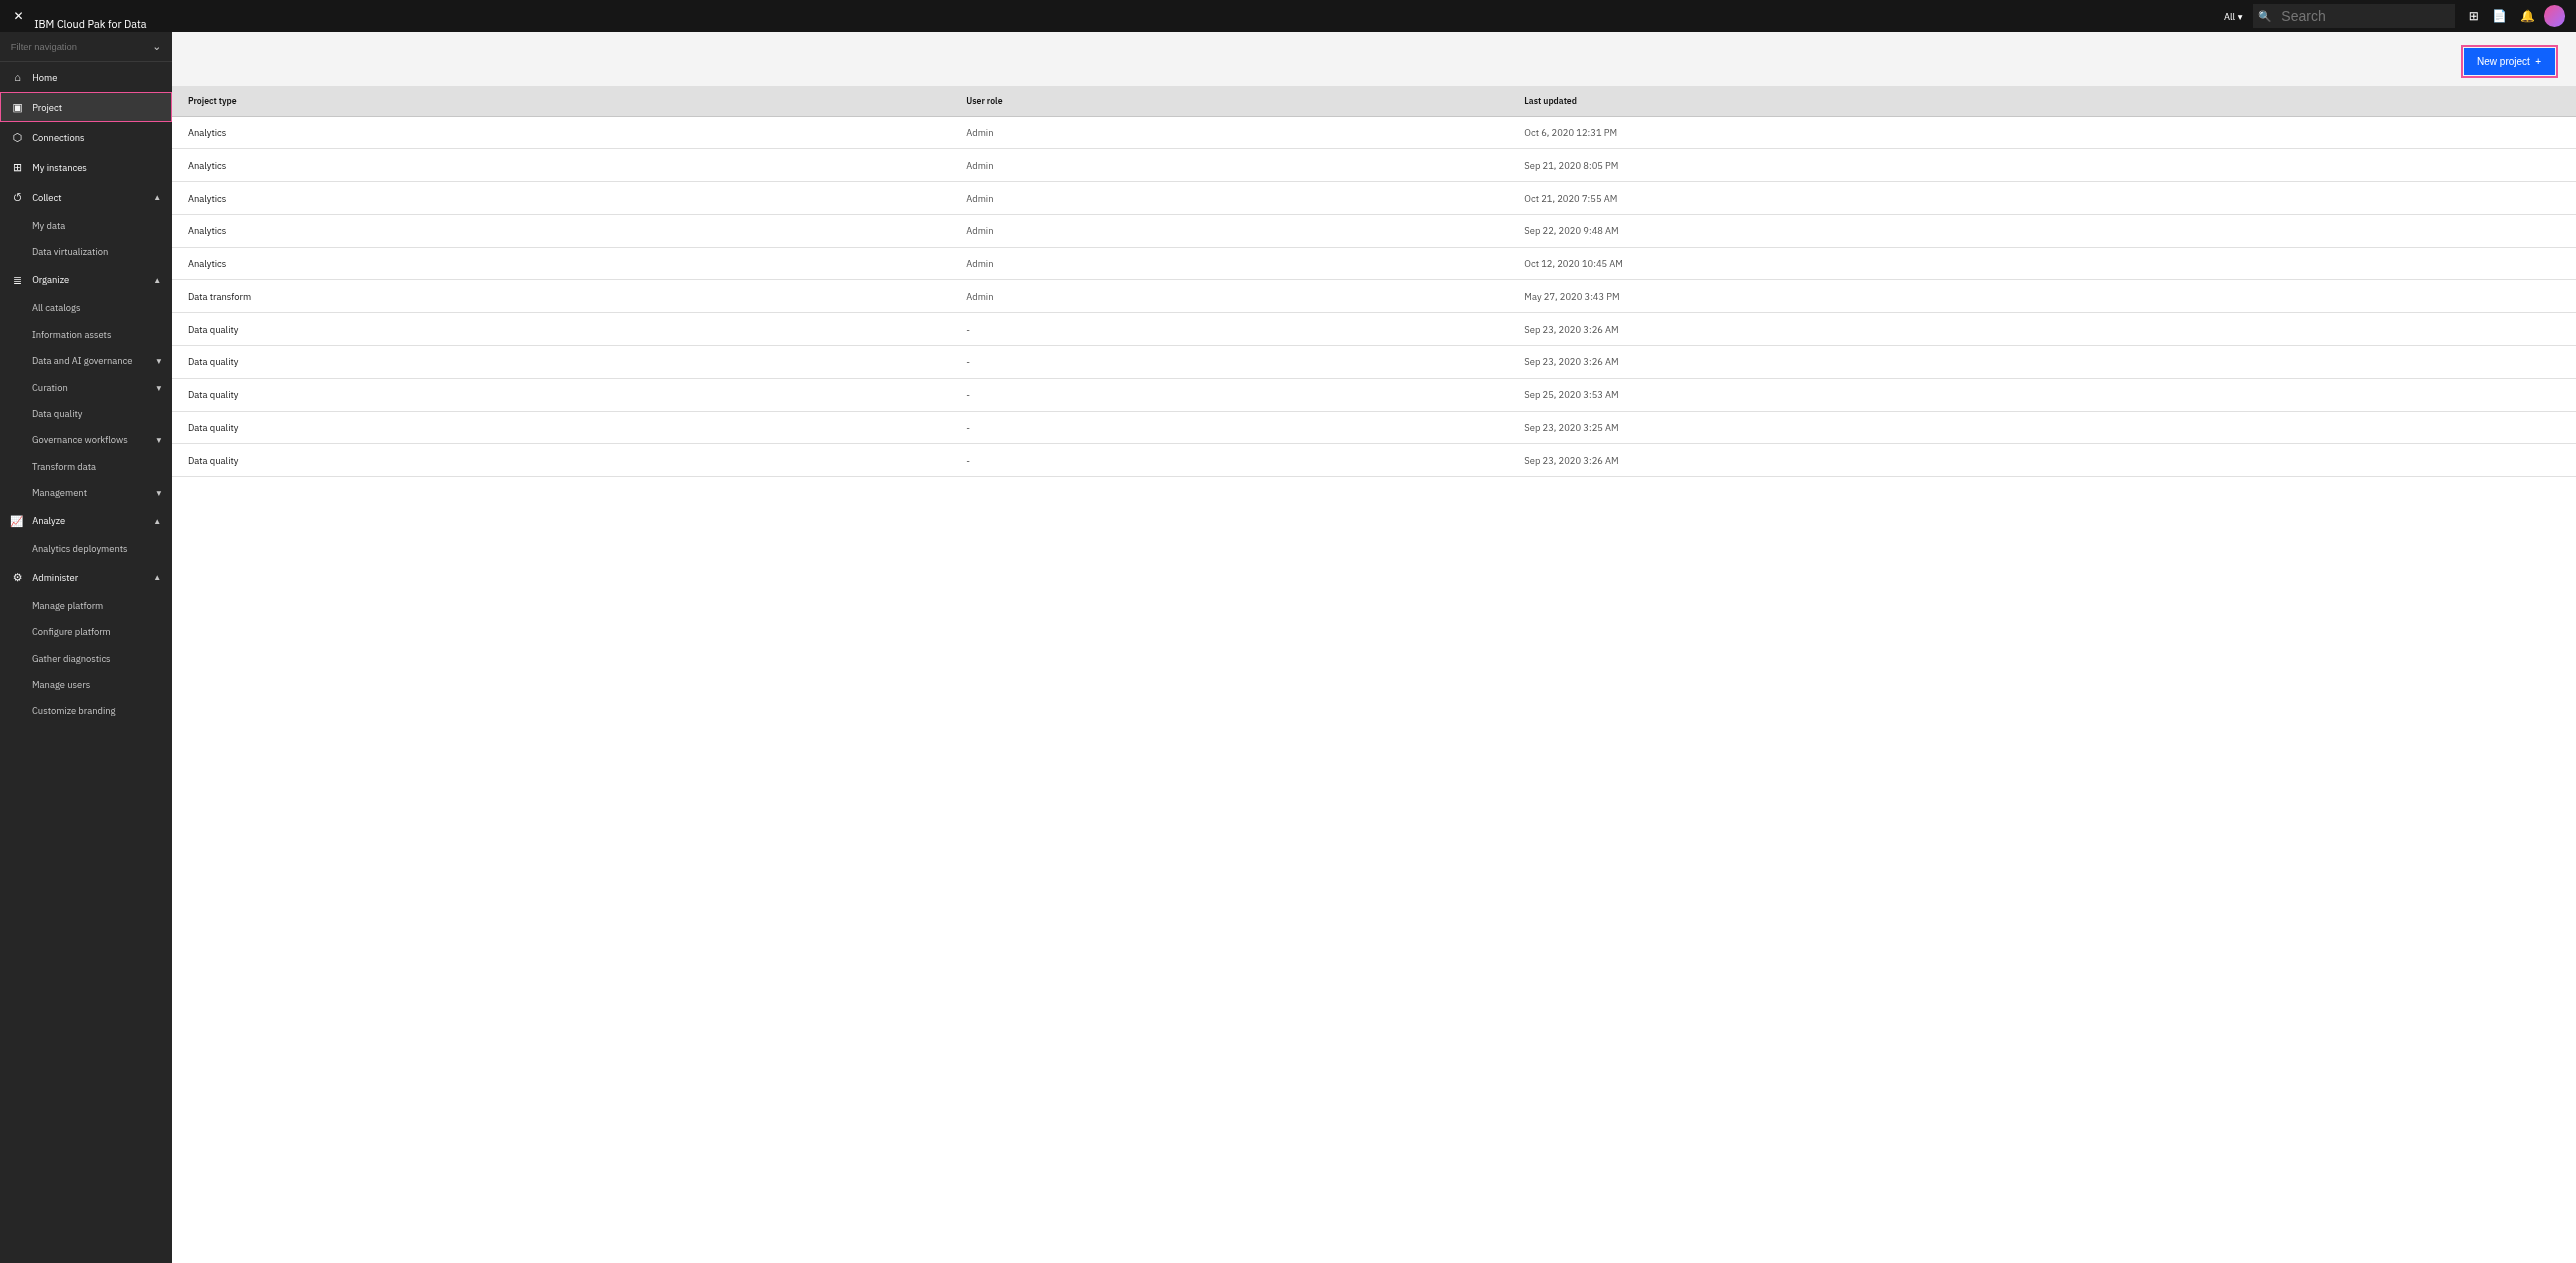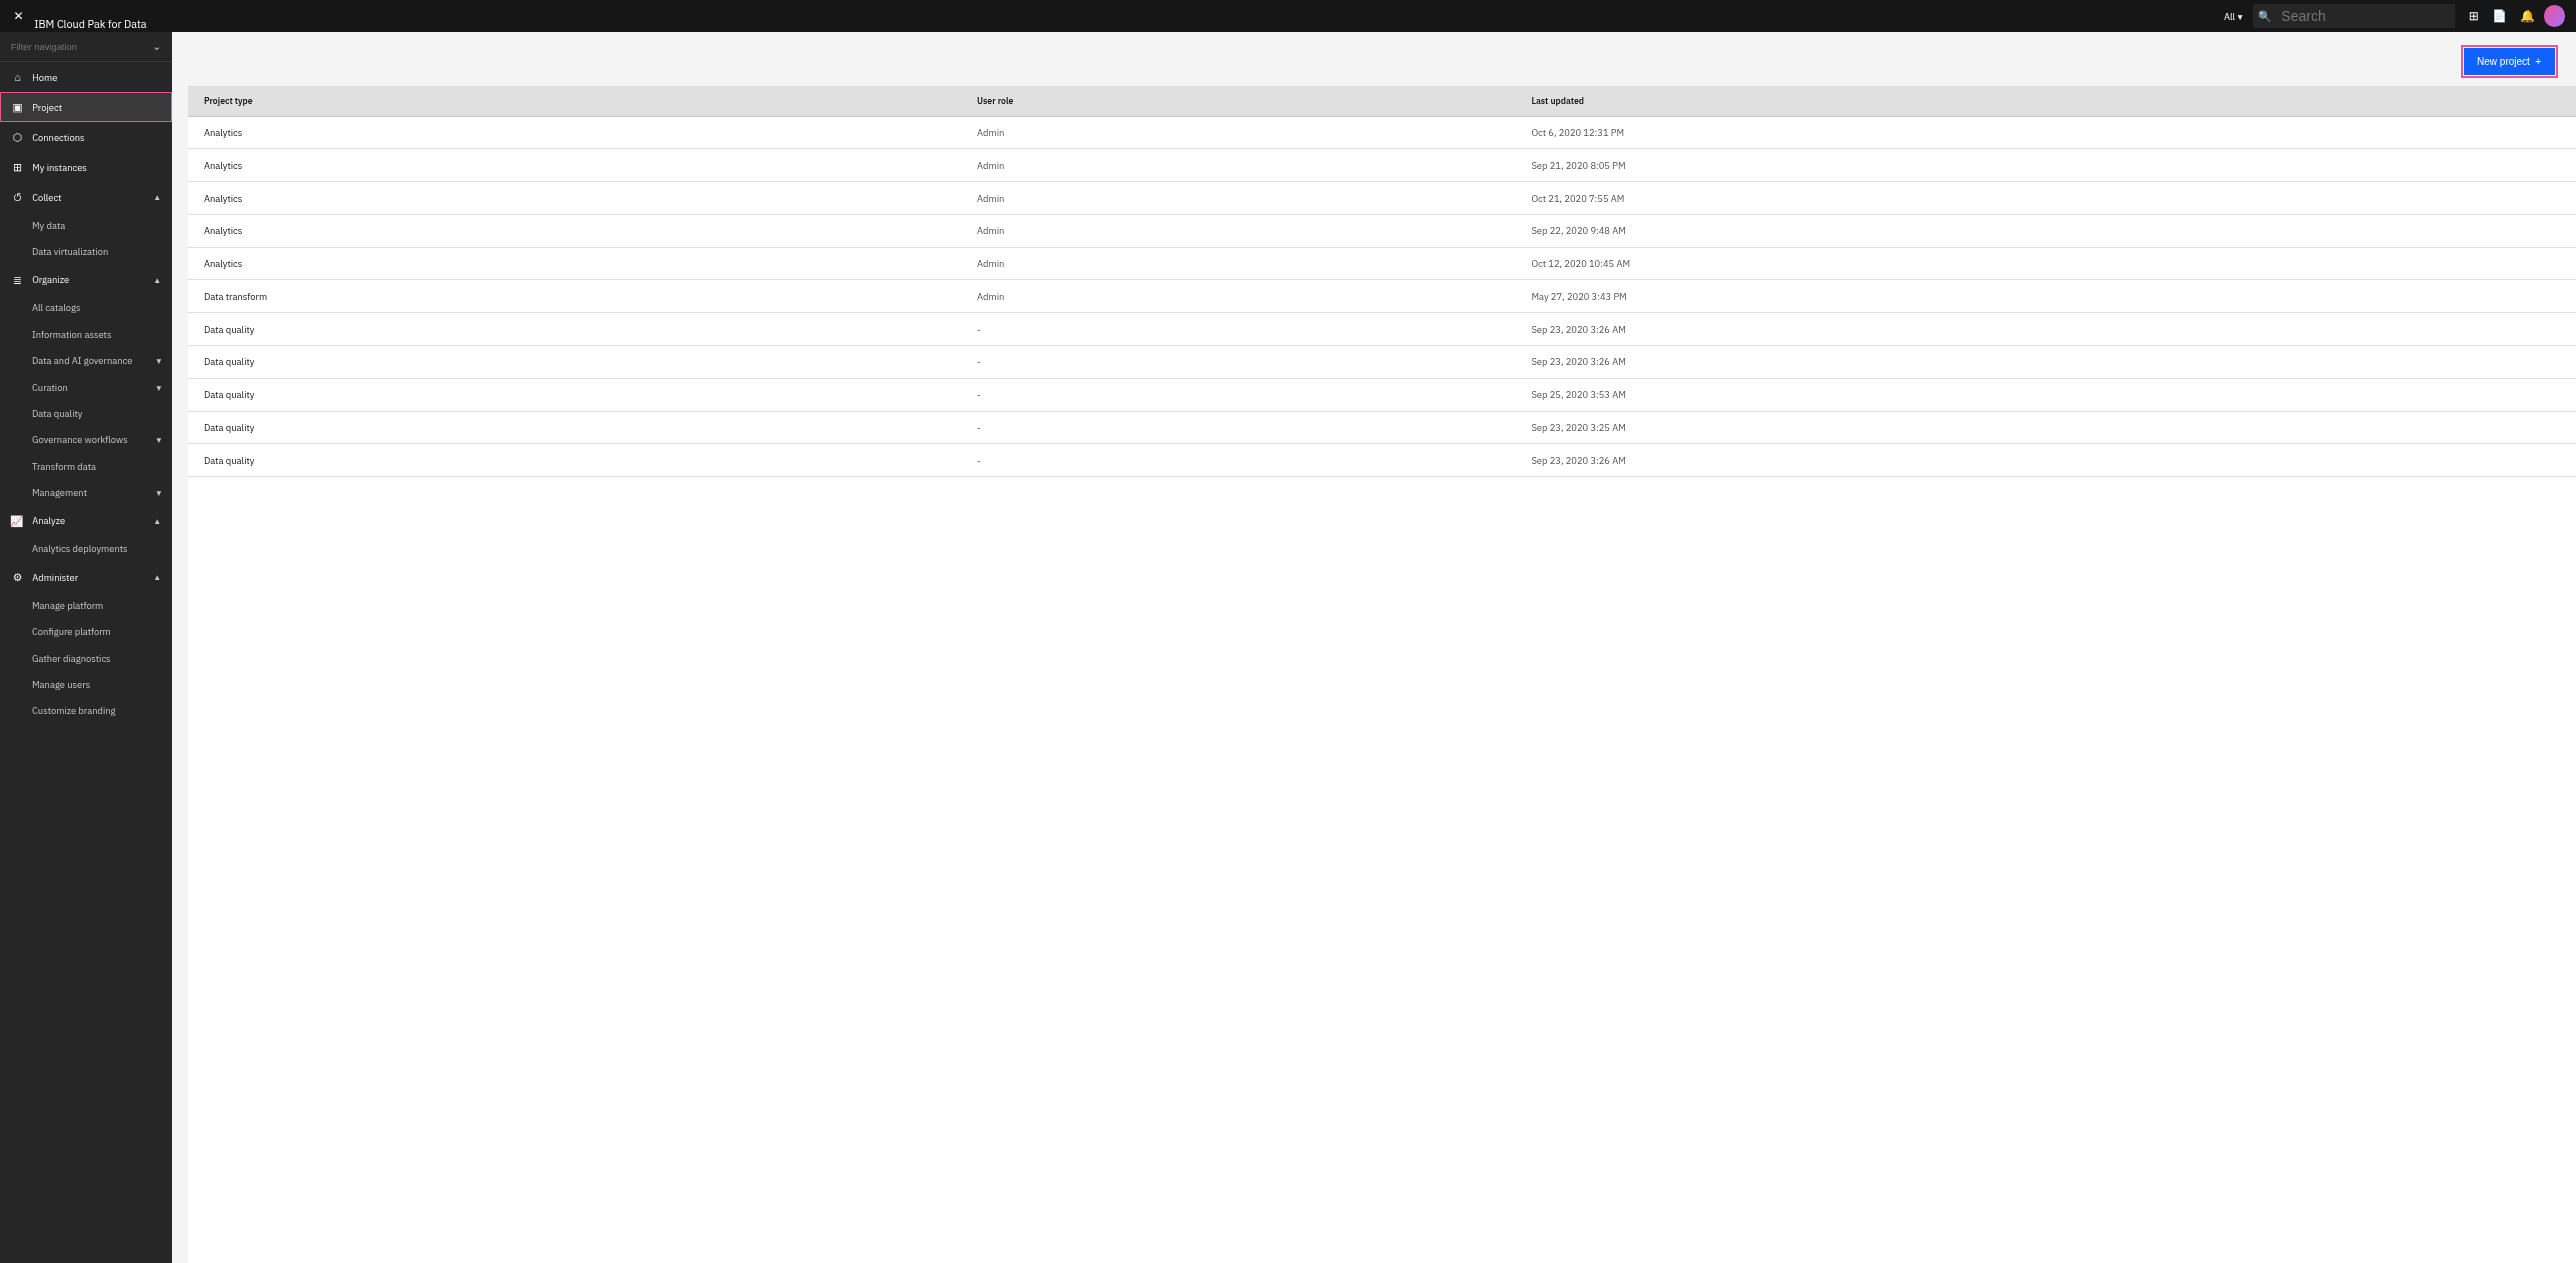--- a/index.html
+++ b/index.html
@@ -97,21 +97,20 @@
       font-size: 9.4px;
       font-weight: 600;
       color: #fff;
     }
 
     
     .main-layout {
       display: flex;
       flex: 1;
       overflow: hidden;
-      gap: 16px;
     }
 
     
     .sidebar {
       width: 172px;
       background: #262626;
       color: #f4f4f4;
       display: flex;
       flex-direction: column;
       flex-shrink: 0;

